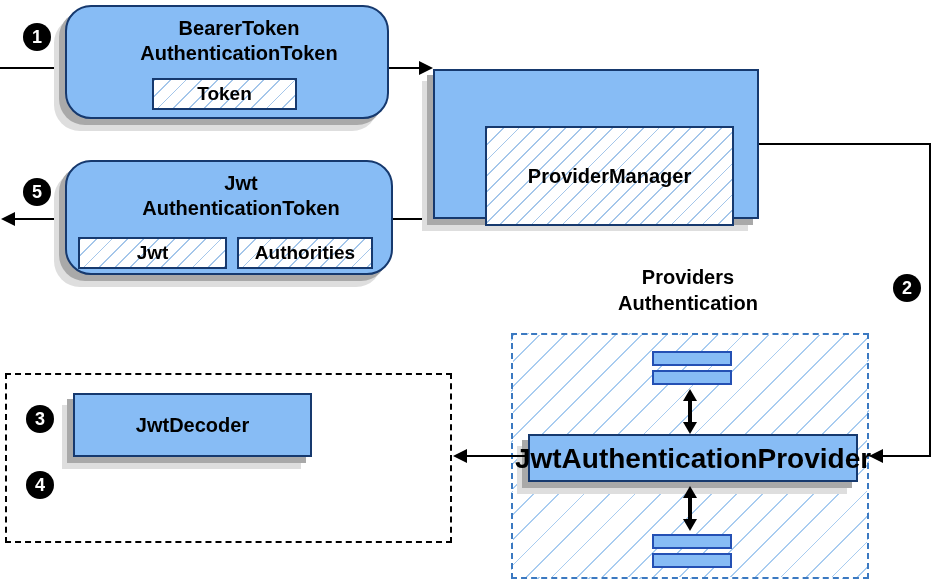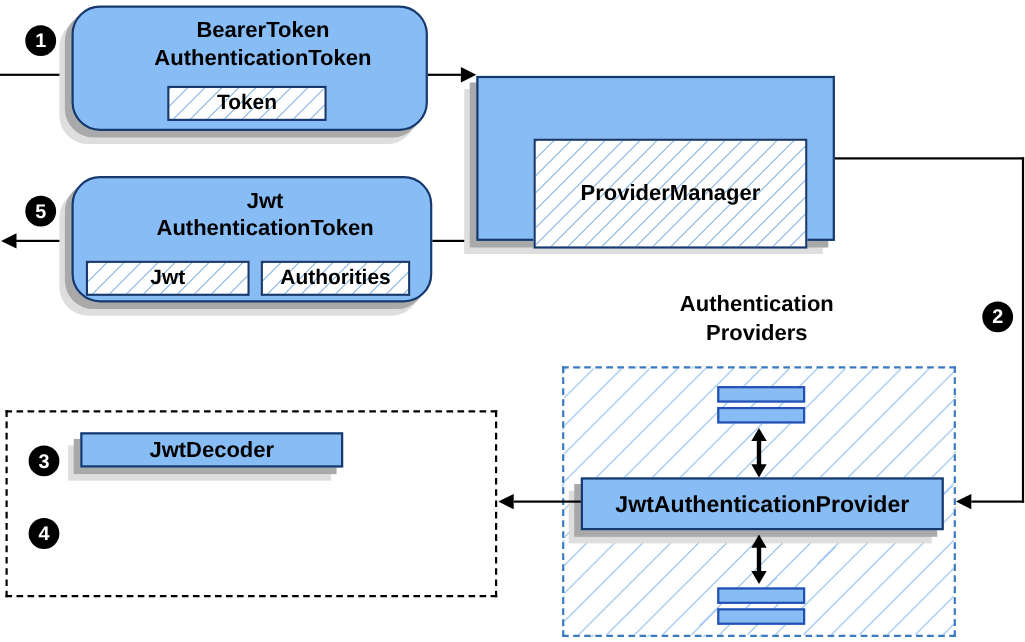--- a/index.html
+++ b/index.html
@@ -44,21 +44,21 @@
     position:absolute; width:28px; height:28px; border-radius:50%;
     background:#000; color:#fff; font-weight:bold; font-size:18px;
     display:flex; align-items:center; justify-content:center;
   }
   .providers-heading {
     position:absolute; left:584px; top:264px; width:208px;
     font-weight:bold; font-size:20px; line-height:26px; text-align:center;
   }
   .pad9  { padding-top:9px;padding-left:24px; }
   .pad17 { padding-top:17px; }
-  .fs21 { font-size:21px; }
+  .fs21 { font-size:28px; }
 </style>
 </head>
 <body>
 
 <div class="canvas">
 
   <div class="hline" style="left:0;top:67px;width:65px;height:2px"></div>
 
   <div class="hline" style="left:389px;top:67px;width:30px;height:2px"></div>
   <div class="tri tri-right" style="left:419px;top:61px"></div>
@@ -68,21 +68,21 @@
 
   <div class="hline" style="left:393px;top:218px;width:41px;height:2px"></div>
 
   <div class="hline" style="left:13px;top:218px;width:52px;height:2px"></div>
   <div class="tri tri-left" style="left:1px;top:212px"></div>
 
   <div class="dashed-black" style="left:5px;top:373px;width:447px;height:170px">
     <div class="badge" style="left:19px;top:30px">
       <span>3</span>
     </div>
-    <div class="node shadow flexc" style="left:66px;top:18px;width:239px;height:32px">
+    <div class="node shadow flexc" style="left:66px;top:18px;width:239px;height:64px">
       <span class="node-title">JwtDecoder</span>
     </div>
     <div class="badge" style="left:19px;top:96px">
       <span>4</span>
     </div>
   </div>
 
   <div class="dashed-blue hatch18" style="left:511px;top:333px;width:358px;height:246px">
     <div class="slot-bar" style="left:139px;top:16px"></div>
     <div class="slot-bar" style="left:139px;top:35px"></div>
@@ -132,22 +132,22 @@
     </div>
     <div class="chip hatch11" style="left:11px;top:75px;width:149px;height:32px">
       <span>Jwt</span>
     </div>
     <div class="chip hatch11" style="left:170px;top:75px;width:136px;height:32px">
       <span>Authorities</span>
     </div>
   </div>
 
   <div class="providers-heading">
+    <div>Providers</div>
     <div>Authentication</div>
-    <div>Providers</div>
   </div>
 
   <div class="badge" style="left:23px;top:23px">
     <span>1</span>
   </div>
   <div class="badge" style="left:893px;top:274px">
     <span>2</span>
   </div>
   <div class="badge" style="left:23px;top:178px">
     <span>5</span>

